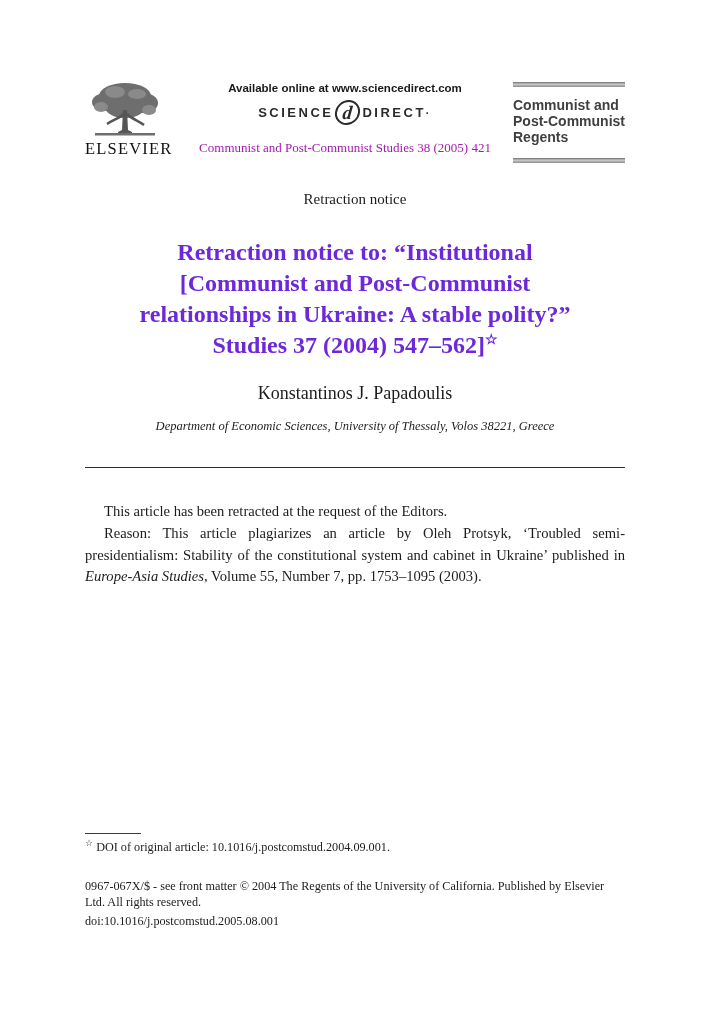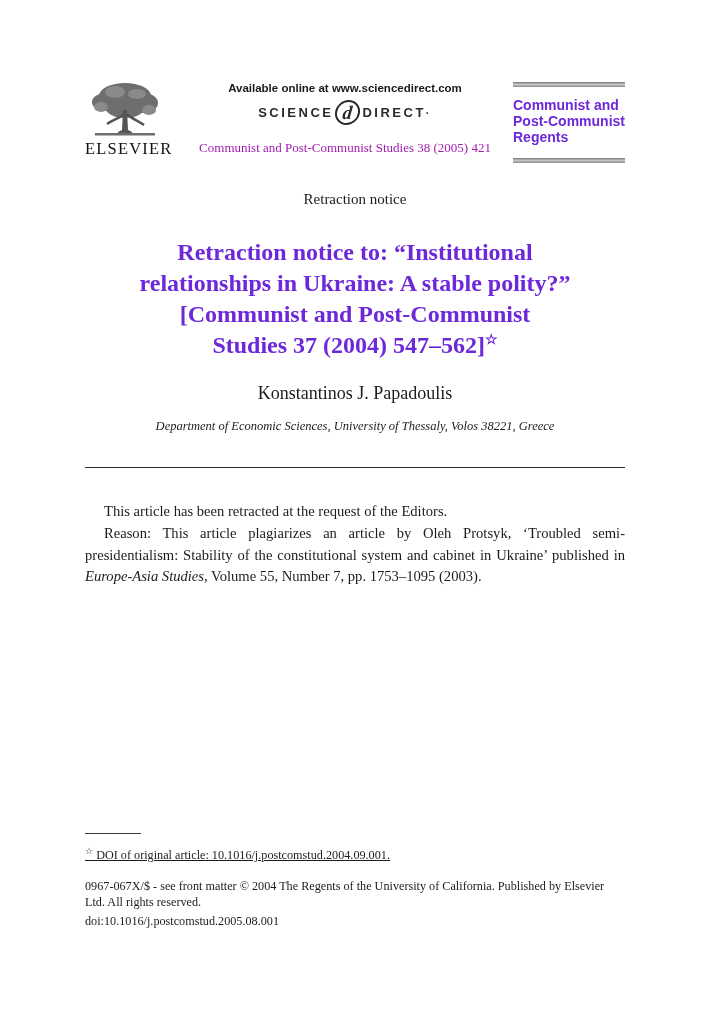--- a/index.html
+++ b/index.html
@@ -44,42 +44,42 @@
   .sd-dot { font-size:10.5px; font-weight:800; vertical-align:super; }
   .journal-citation { margin-top:15px; font-size:13px; color:#a21caf; }
 
   .journal-block { flex:0 0 auto; width:112px; margin-top:2px; }
   .journal-rule {
     height:5px;
     background:linear-gradient(#6f6f6f,#c9c9c9 45%,#8d8d8d);
   }
   .journal-name {
     font-family:"Liberation Sans", sans-serif;
-    font-weight:700; font-size:14px; line-height:1.16; color:#6d28d9;
+    font-weight:700; font-size:14px; line-height:1.16; color:#404040;
     padding:10px 0 12px 0;
   }
 
   
   .section-label { text-align:center; margin-top:28px; font-size:15px; }
   .title { text-align:center; margin-top:29px; font-size:24px; line-height:1.3; color:#6d28d9; }
   .title sup { font-size:14px; vertical-align:super; line-height:0; }
   .author { text-align:center; margin-top:22px; font-size:18px; }
   .affiliation { text-align:center; margin-top:15px; font-size:12.5px; font-style:italic; }
   .online-date { text-align:center; margin-top:11px; font-size:12.5px; }
 
   .head-rule { margin-top:33px; border:none; border-top:1.6px solid #2a2a33; }
 
   
   .body-text { margin-top:33px; font-size:14.6px; line-height:1.48; text-align:justify; }
   .body-text p { text-indent:19px; }
 
   
   .footnote-block { position:absolute; left:85px; right:77px; top:833px; }
   .footnote-rule { width:56px; border:none; border-top:1.3px solid #3a3a3a; }
-  .footnote-line { margin-top:12px; font-size:12.2px;text-decoration:underline; }
+  .footnote-line { margin-top:4px; font-size:12.2px; }
   .footnote-line sup { font-size:9px; }
   .copyright-block { position:absolute; left:85px; right:77px; top:878px; font-size:12.2px; line-height:1.32; }
   .doi-line { margin-top:3px; }
 </style>
 </head>
 <body>
 
 <div class="page">
   <div class="content">
 
@@ -126,22 +126,22 @@
         </div>
         <div class="journal-rule"></div>
       </div>
 
     </div>
 
     <div class="section-label">Retraction notice</div>
 
     <h1 class="title">
       <div>Retraction notice to: “Institutional</div>
+      <div>[Communist and Post-Communist</div>
       <div>relationships in Ukraine: A stable polity?”</div>
-      <div>[Communist and Post-Communist</div>
       <div><span>Studies 37 (2004) 547–562]</span><sup>☆</sup></div>
     </h1>
 
     <div class="author">Konstantinos J. Papadoulis</div>
     <div class="affiliation">Department of Economic Sciences, University of Thessaly, Volos 38221, Greece</div>
 
     <hr class="head-rule">
 
     <div class="body-text">
       <p>This article has been retracted at the request of the Editors.</p>

